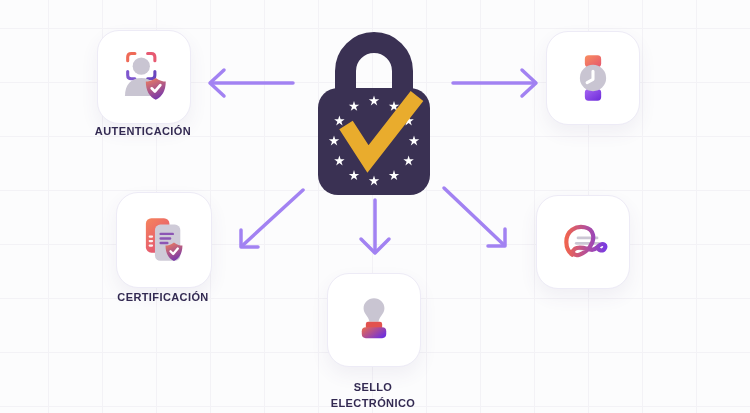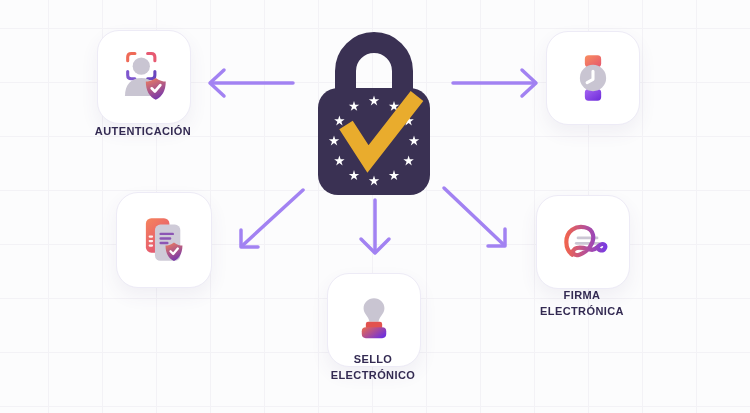--- a/index.html
+++ b/index.html
@@ -158,49 +158,48 @@
         <rect x="27" y="24" width="16" height="2.6" rx="1.3"></rect>
         <rect x="27" y="29" width="13" height="2.6" rx="1.3"></rect>
         <rect x="27" y="34" width="10" height="2.6" rx="1.3"></rect>
       </g>
       <g transform="translate(43,44) scale(0.85)">
         <path d="M0,-11 C4,-8 8,-7 11,-7 C11,3 7,10 0,13 C-7,10 -11,3 -11,-7 C-8,-7 -4,-8 0,-11 Z" fill="url(#gShield2)"></path>
         <path d="M-4.5,0.5 L-1,4 L5,-3" fill="none" stroke="#FFFFFF" stroke-width="3" stroke-linecap="round" stroke-linejoin="round"></path>
       </g>
     </svg>
   </div>
+  <div class="node-label" style="left:88px;top:290px;">CERTIFICACIÓN</div>
 
   <div class="card" style="left:536px;top:195px;">
     <svg viewBox="0 0 64 64">
       <defs>
         <linearGradient id="gSig" x1="0" y1="0" x2="1" y2="0">
           <stop offset="0" stop-color="#EF6450"></stop>
             <stop offset="1" stop-color="#7B3BE0"></stop>
         </linearGradient>
       </defs>
       <g fill="#CBC7D4">
         <rect x="25" y="26" width="24" height="3" rx="1.5"></rect>
         <rect x="23" y="32" width="28" height="3" rx="1.5"></rect>
         <rect x="27" y="38" width="20" height="3" rx="1.5"></rect>
       </g>
       <path d="M20,46 C12,40 11,25 20,18.5 C28,13 41,15 43,24 C45,33 37,43 28,46 C22,48 18.5,43 23,39.5 C28,36 36,39.5 41,40.5 C46,41.5 47.5,37 51,35 C54.5,33 58,35.5 56,39 C54,42.5 49,42 48.5,38" fill="none" stroke="url(#gSig)" stroke-width="4.6" stroke-linecap="round" stroke-linejoin="round"></path>
     </svg>
   </div>
-  <div class="node-label" style="left:507px;top:288px;">FIRMA
-ELECTRÓNICA</div>
 
   <div class="card" style="left:327px;top:273px;">
     <svg viewBox="0 0 64 64">
       <defs>
         <linearGradient id="gBase" x1="0" y1="0" x2="1" y2="0.6">
           <stop offset="0" stop-color="#ED6B4C"></stop>
             <stop offset="1" stop-color="#7332D8"></stop>
         </linearGradient>
       </defs>
       <path d="M32,8 C38.5,8 43.5,13 43.5,19 C43.5,25.5 38,27.5 37,34 L27,34 C26,27.5 20.5,25.5 20.5,19 C20.5,13 25.5,8 32,8 Z" fill="#C9C5D2"></path>
       <rect x="23" y="34" width="18" height="8" rx="2.5" fill="#E2524E"></rect>
       <rect x="18.5" y="40" width="27" height="12" rx="4.5" fill="url(#gBase)"></rect>
     </svg>
   </div>
-  <div class="node-label" style="left:298px;top:352px;">SELLO
+  <div class="node-label" style="left:298px;top:380px;">SELLO
 ELECTRÓNICO</div>
 
 </div>
 
 </body></html>

